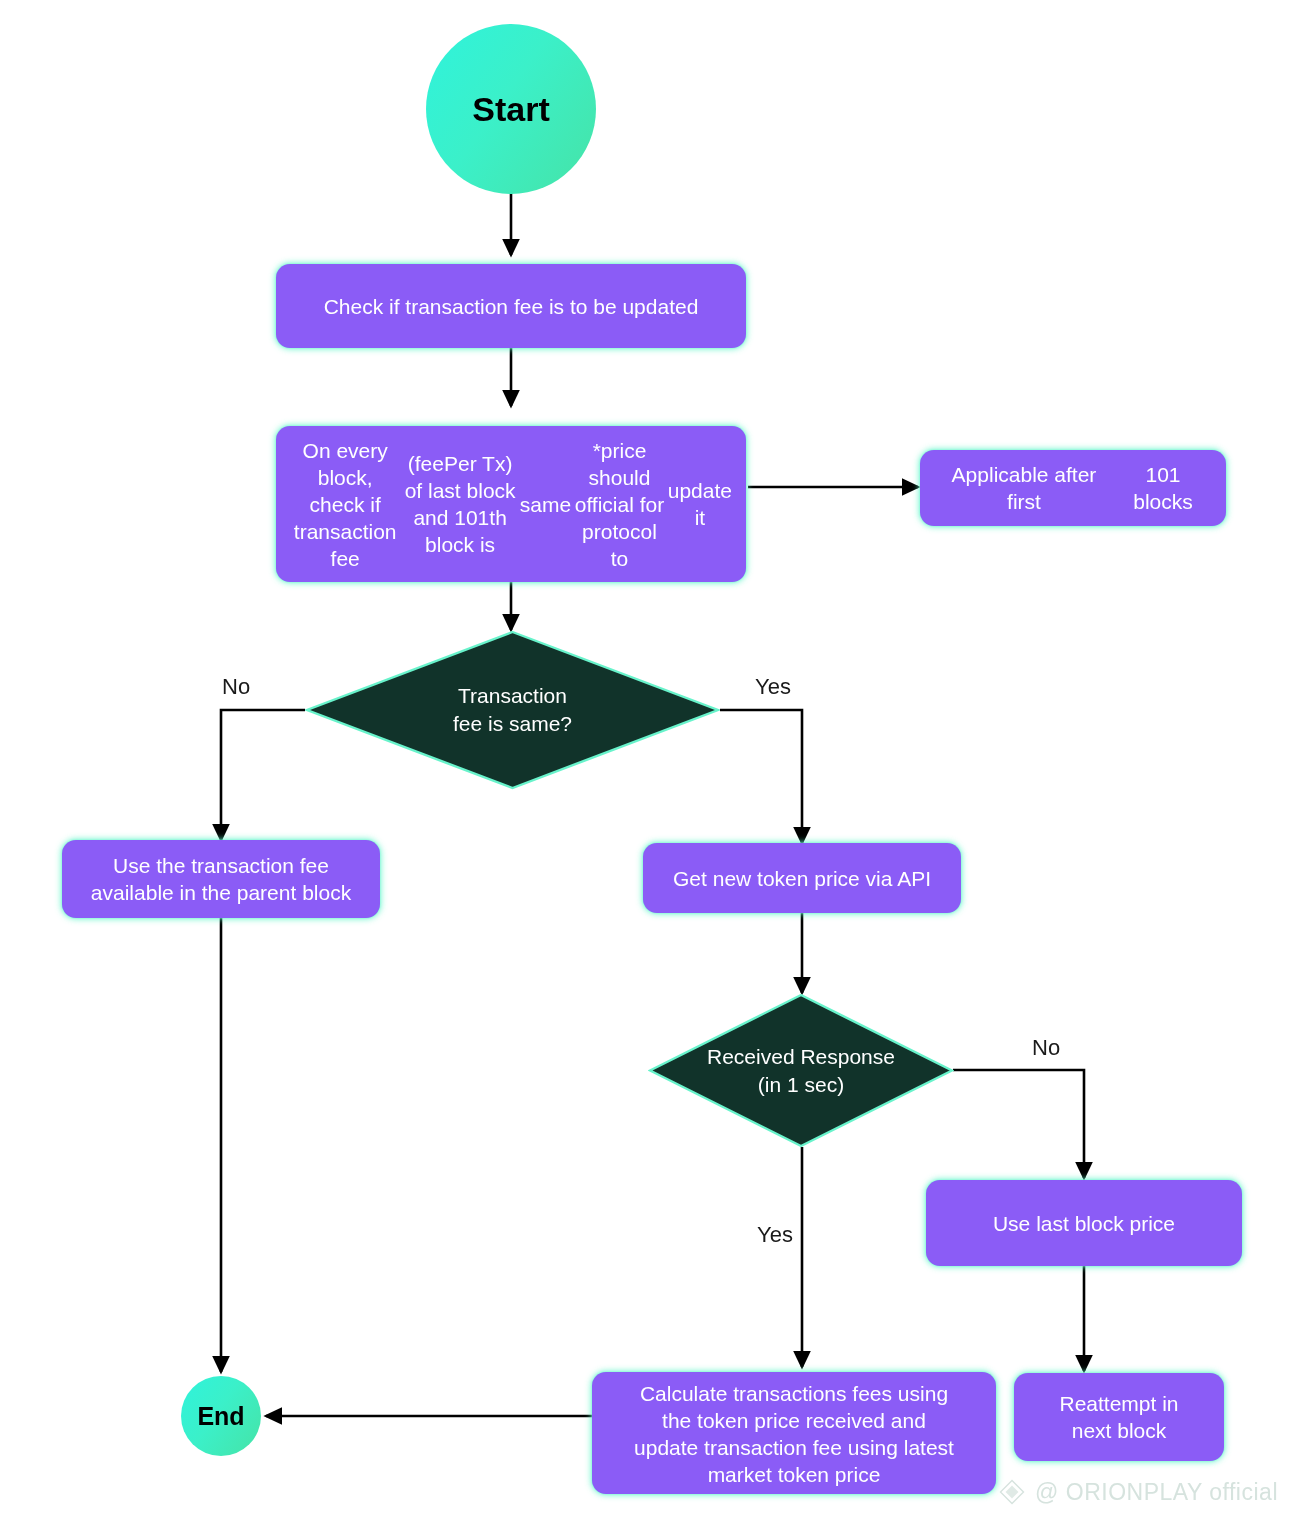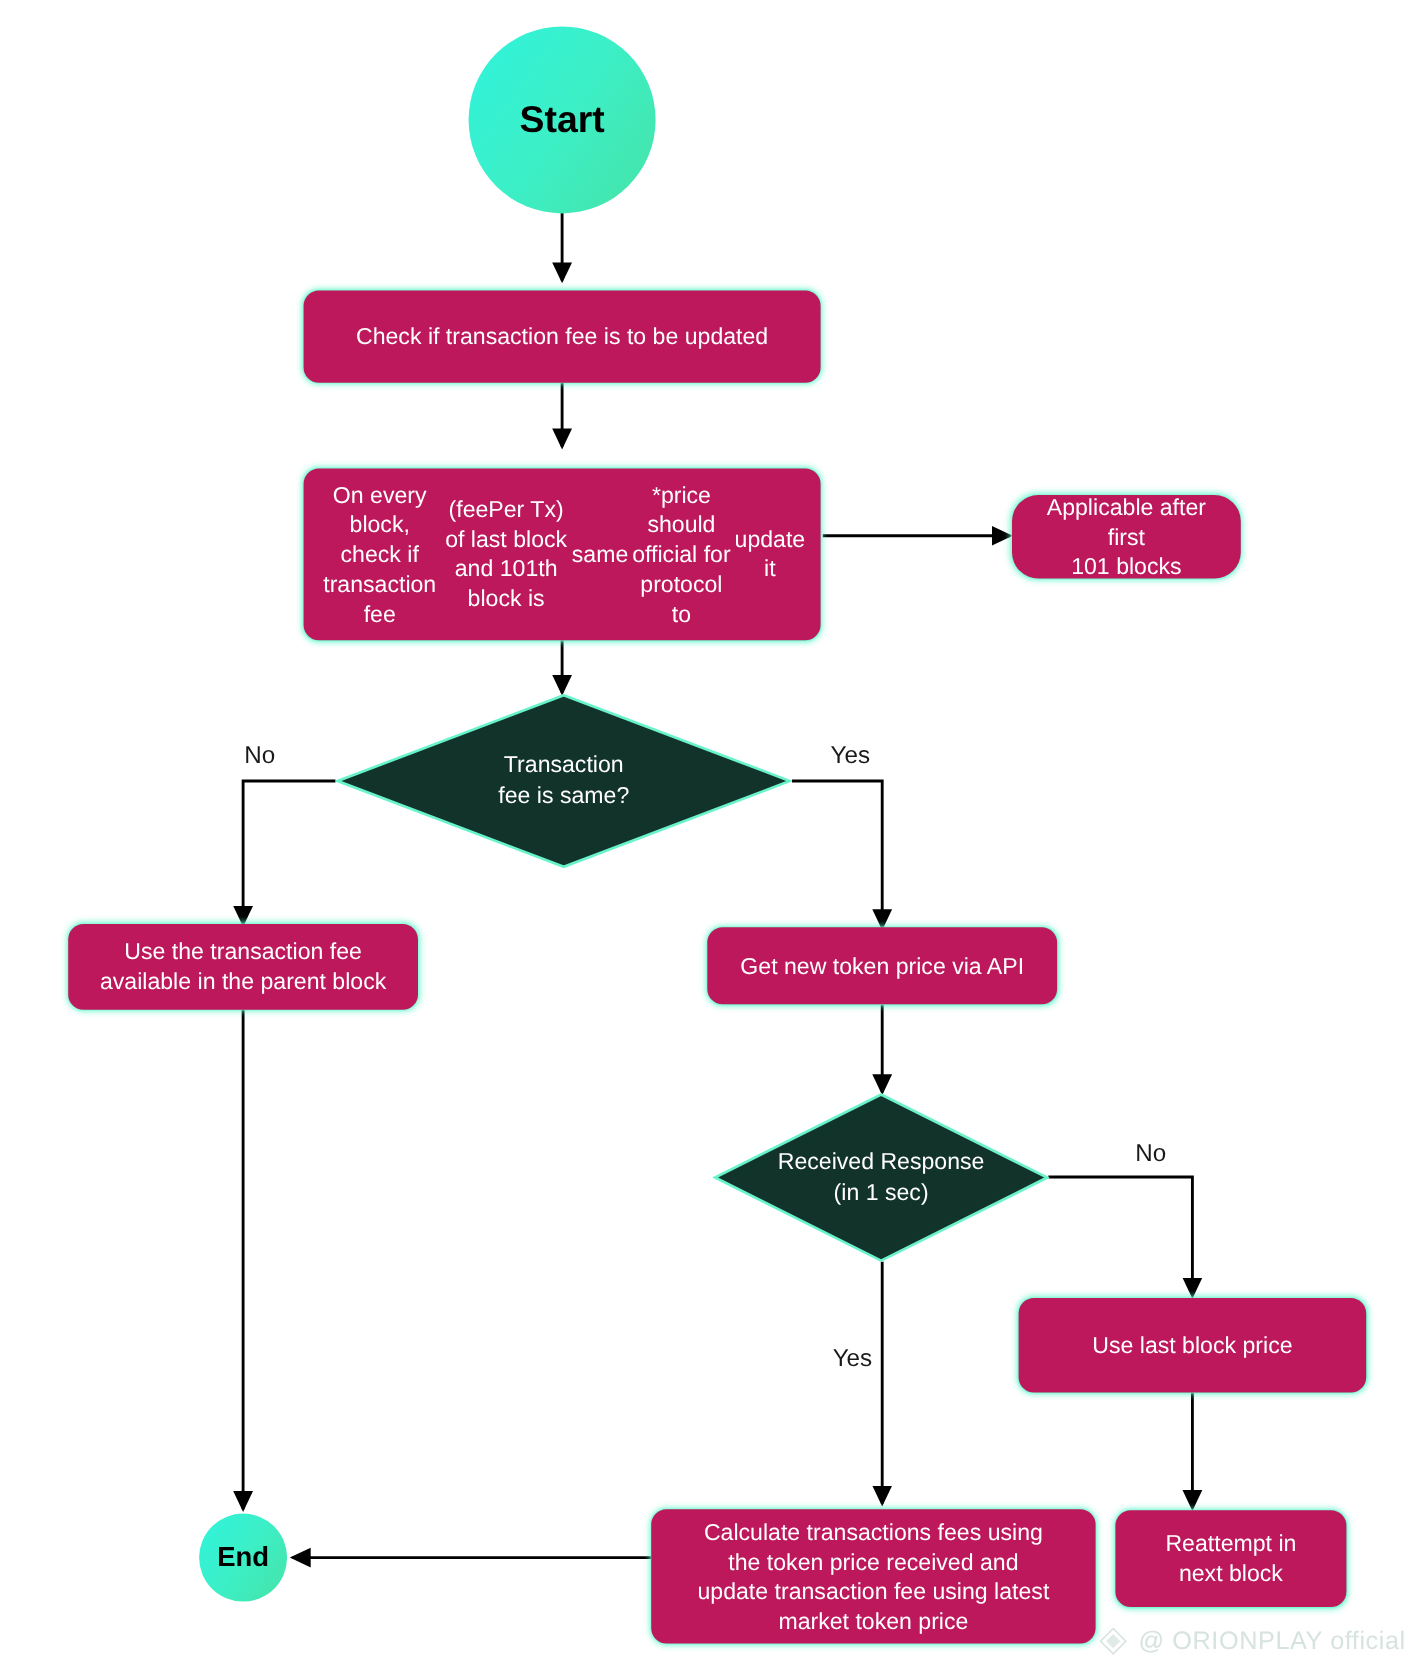--- a/index.html
+++ b/index.html
@@ -20,21 +20,21 @@
   .node {
     position: absolute;
     box-sizing: border-box;
     display: flex;
     align-items: center;
     justify-content: center;
     text-align: center;
   }
   
   .proc {
-    background: #be185d;
+    background: #8b5cf6;
     border-radius: 14px;
     color: #ffffff;
     font-size: 21px;
     line-height: 27px;
     padding: 8px 14px;
     box-shadow: 0 0 6px 1px rgba(90, 245, 200, 0.85),
                 0 0 2px 0 rgba(130, 255, 215, 0.95);
   }
   
   .term {
@@ -82,20 +82,21 @@
     line-height: 22px;
     white-space: nowrap;
   }
 
   
   #watermark {
     position: absolute;
     right: 18px;
     bottom: 12px;
     display: flex;
+    align-items: center;
     gap: 9px;
     color: #d6e3de;
     font-size: 23px;
     letter-spacing: 0.5px;
     user-select: none;
   }
   #watermark .wm-logo { display: block; }
 </style>
 </head>
 <body>
@@ -145,21 +146,21 @@
   </div>
 
   <div class="node proc" style="left:276px; top:426px; width:470px; height:156px; flex-direction:row;">
     <span>On every block, check if transaction fee</span>
     <span>(feePer Tx) of last block and 101th block is</span>
     <span>same</span>
     <span>*price should official for protocol to</span>
     <span>update it</span>
   </div>
 
-  <div class="node proc" style="left:920px; top:450px; width:208px; height:76px; flex-direction:column;border-radius:24px;">
+  <div class="node proc" style="left:920px; top:450px; width:306px; height:76px; flex-direction:row;">
     <span>Applicable after first</span>
     <span>101 blocks</span>
   </div>
 
   <div class="diamond" style="left:305px; top:630px; width:415px; height:160px;">
     <svg width="415" height="160" viewBox="0 0 415 160">
       <polygon points="207.5,2 413,80 207.5,158 2,80" fill="#11332a" stroke="#68f3cb" stroke-width="2.4"></polygon>
     </svg>
     <div class="dlabel">
       <div>

